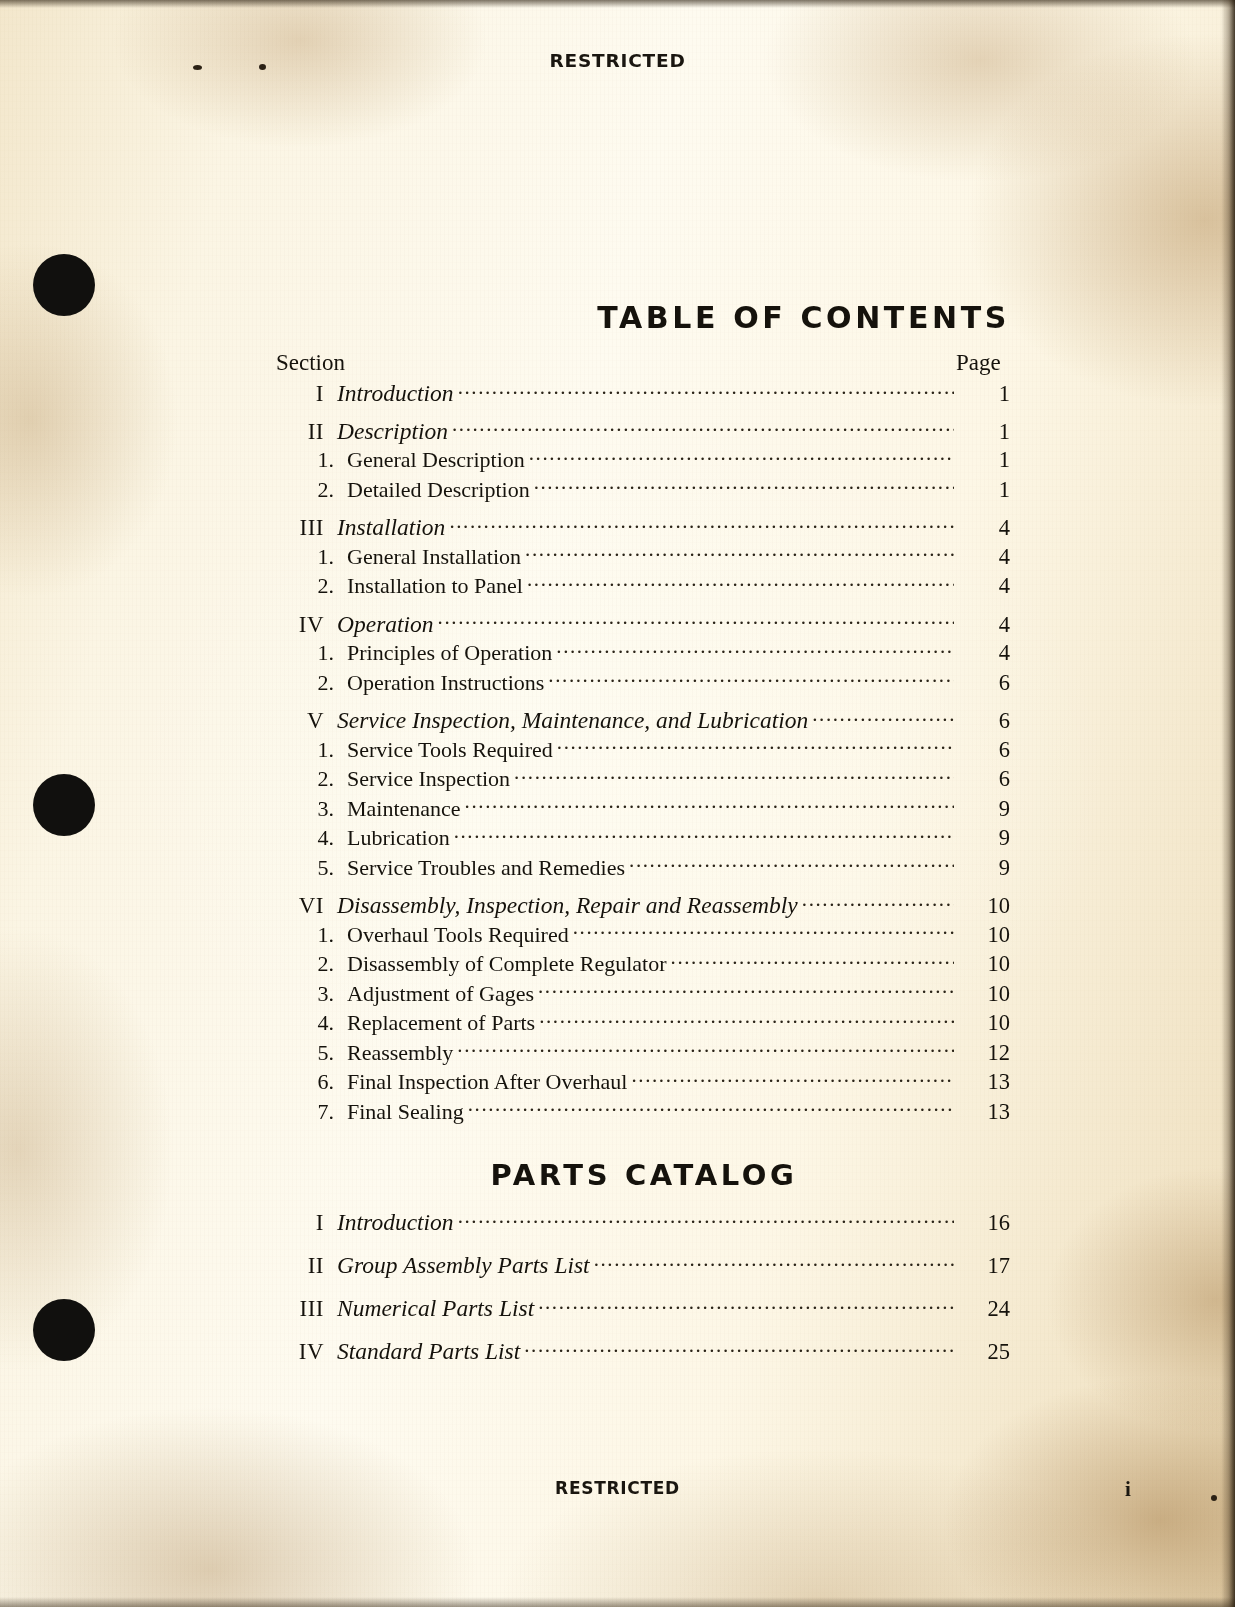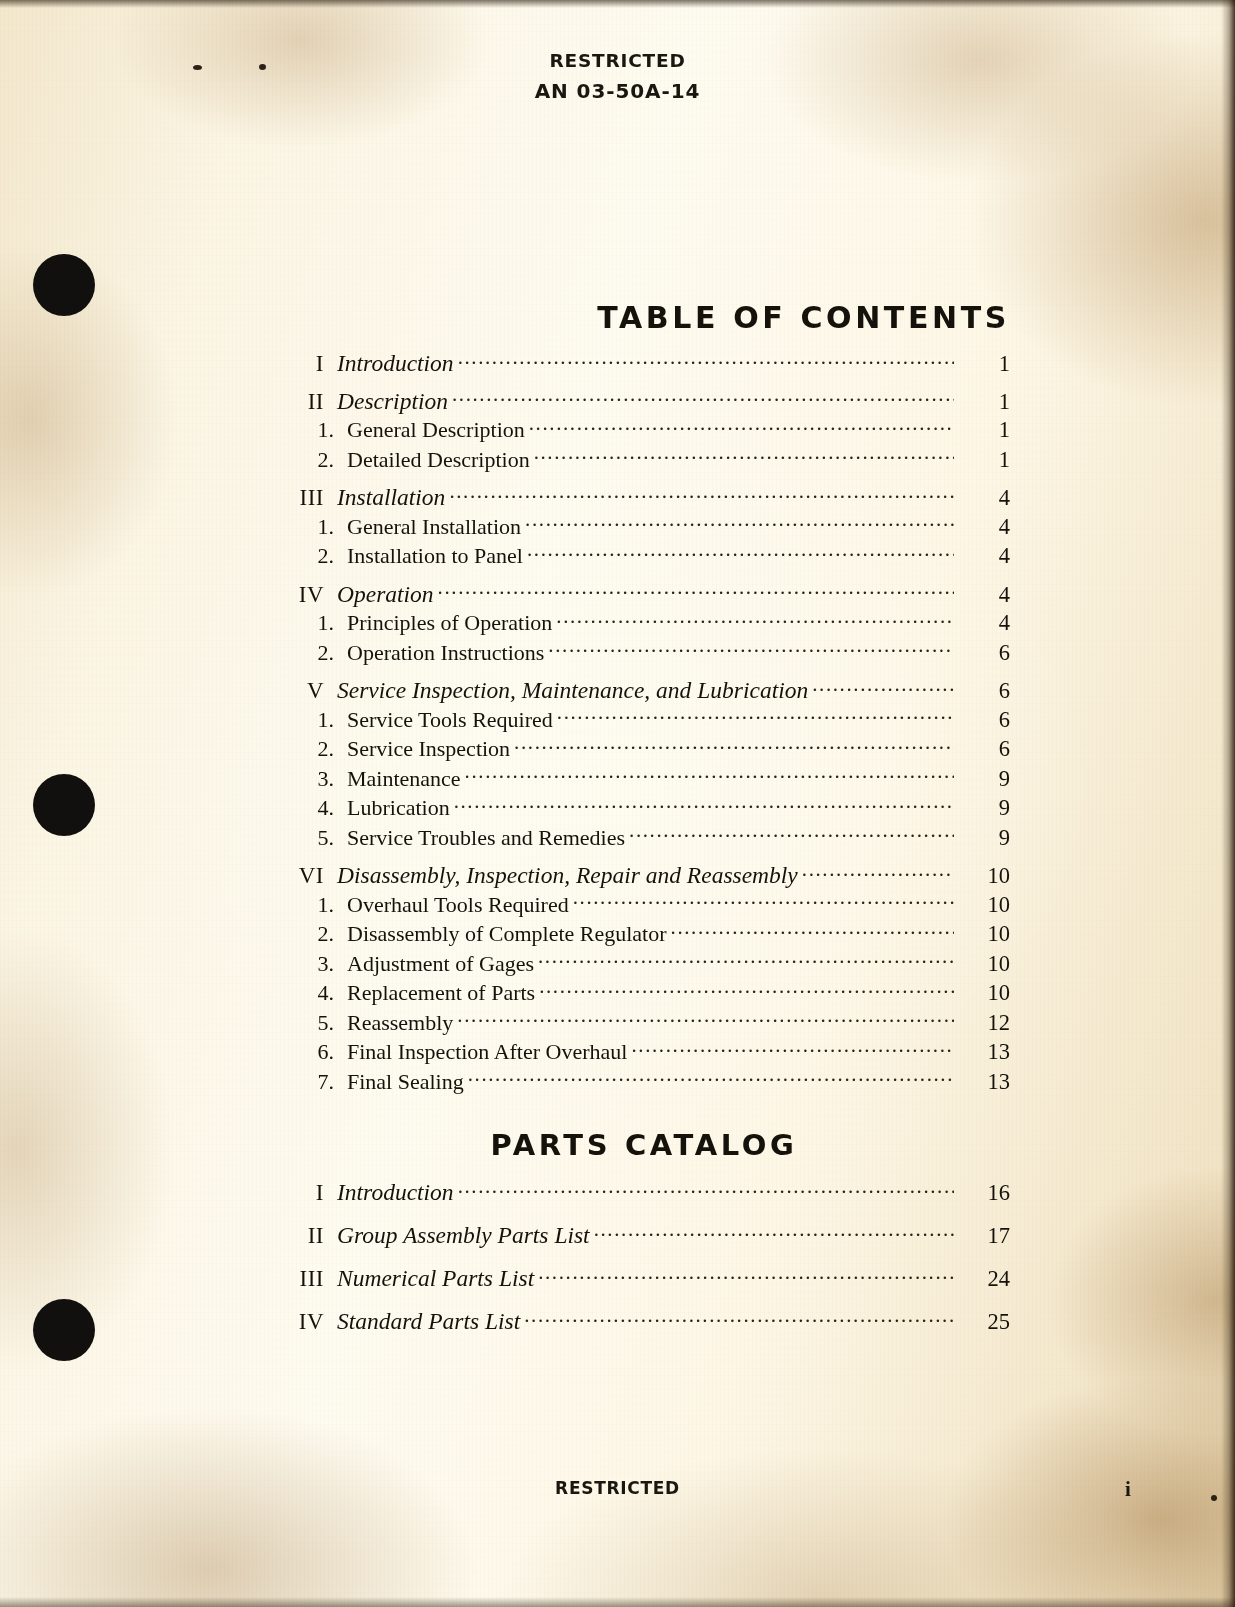--- a/index.html
+++ b/index.html
@@ -234,26 +234,29 @@
 
   <div class="speck" style="left:193px; top:65px; width:9px; height:5px;"></div>
   <div class="speck" style="left:259px; top:64px; width:7px; height:6px;"></div>
   <div class="speck" style="left:1211px; top:1495px; width:6px; height:6px;"></div>
 
   <div class="punch-hole" style="top:254px;"></div>
   <div class="punch-hole" style="top:774px;"></div>
   <div class="punch-hole" style="top:1299px;"></div>
 
   <div class="hdr hdr-restricted">RESTRICTED</div>
-  <div class="hdr hdr-docnum">AN 03-50A-14</div>
 
   <div class="toc-block">
 
     <h1 class="big-title title-toc">TABLE OF CONTENTS</h1>
 
+    <div class="col-heads">
+      <span class="lbl-section">Section</span>
+      <span class="lbl-page">Page</span>
+    </div>
 
     <div id="toc-rows">
         <div class="row">
           <span class="numeral">I</span>
           <span class="entry-title">Introduction</span>
           <span class="leader"></span>
           <span class="pageno">1</span>
         </div>
         <div class="row gap-before">
           <span class="numeral">II</span>

